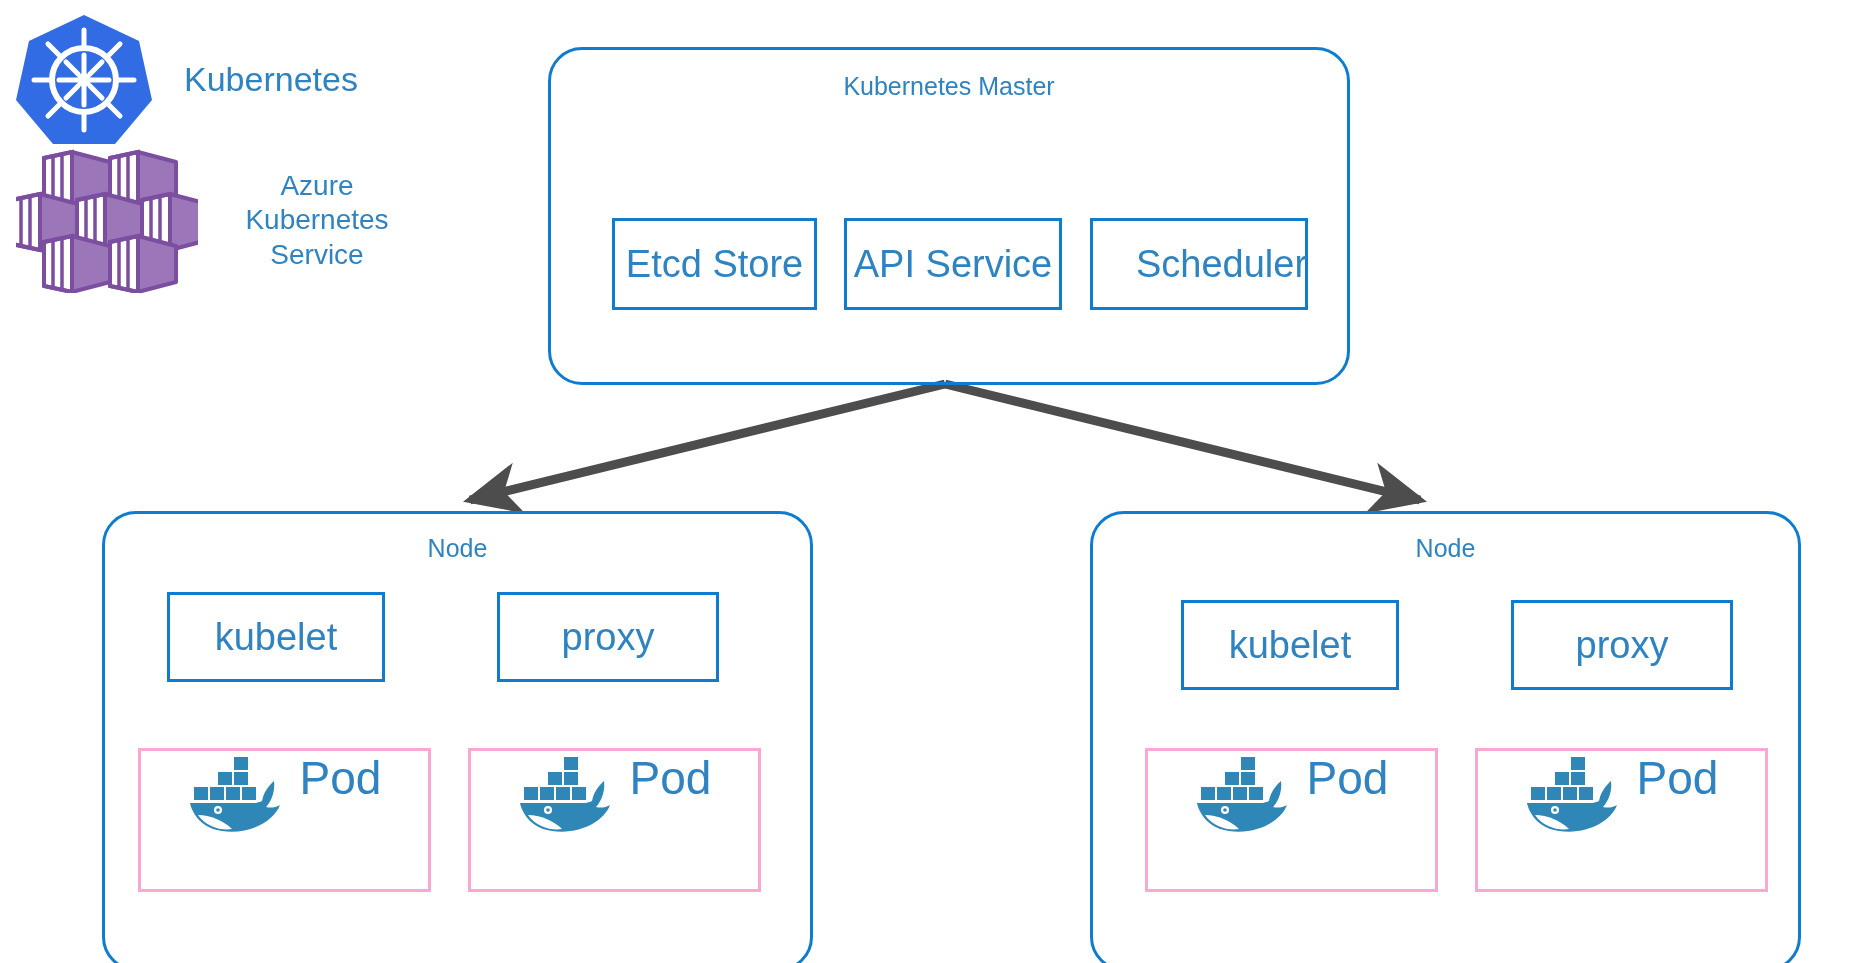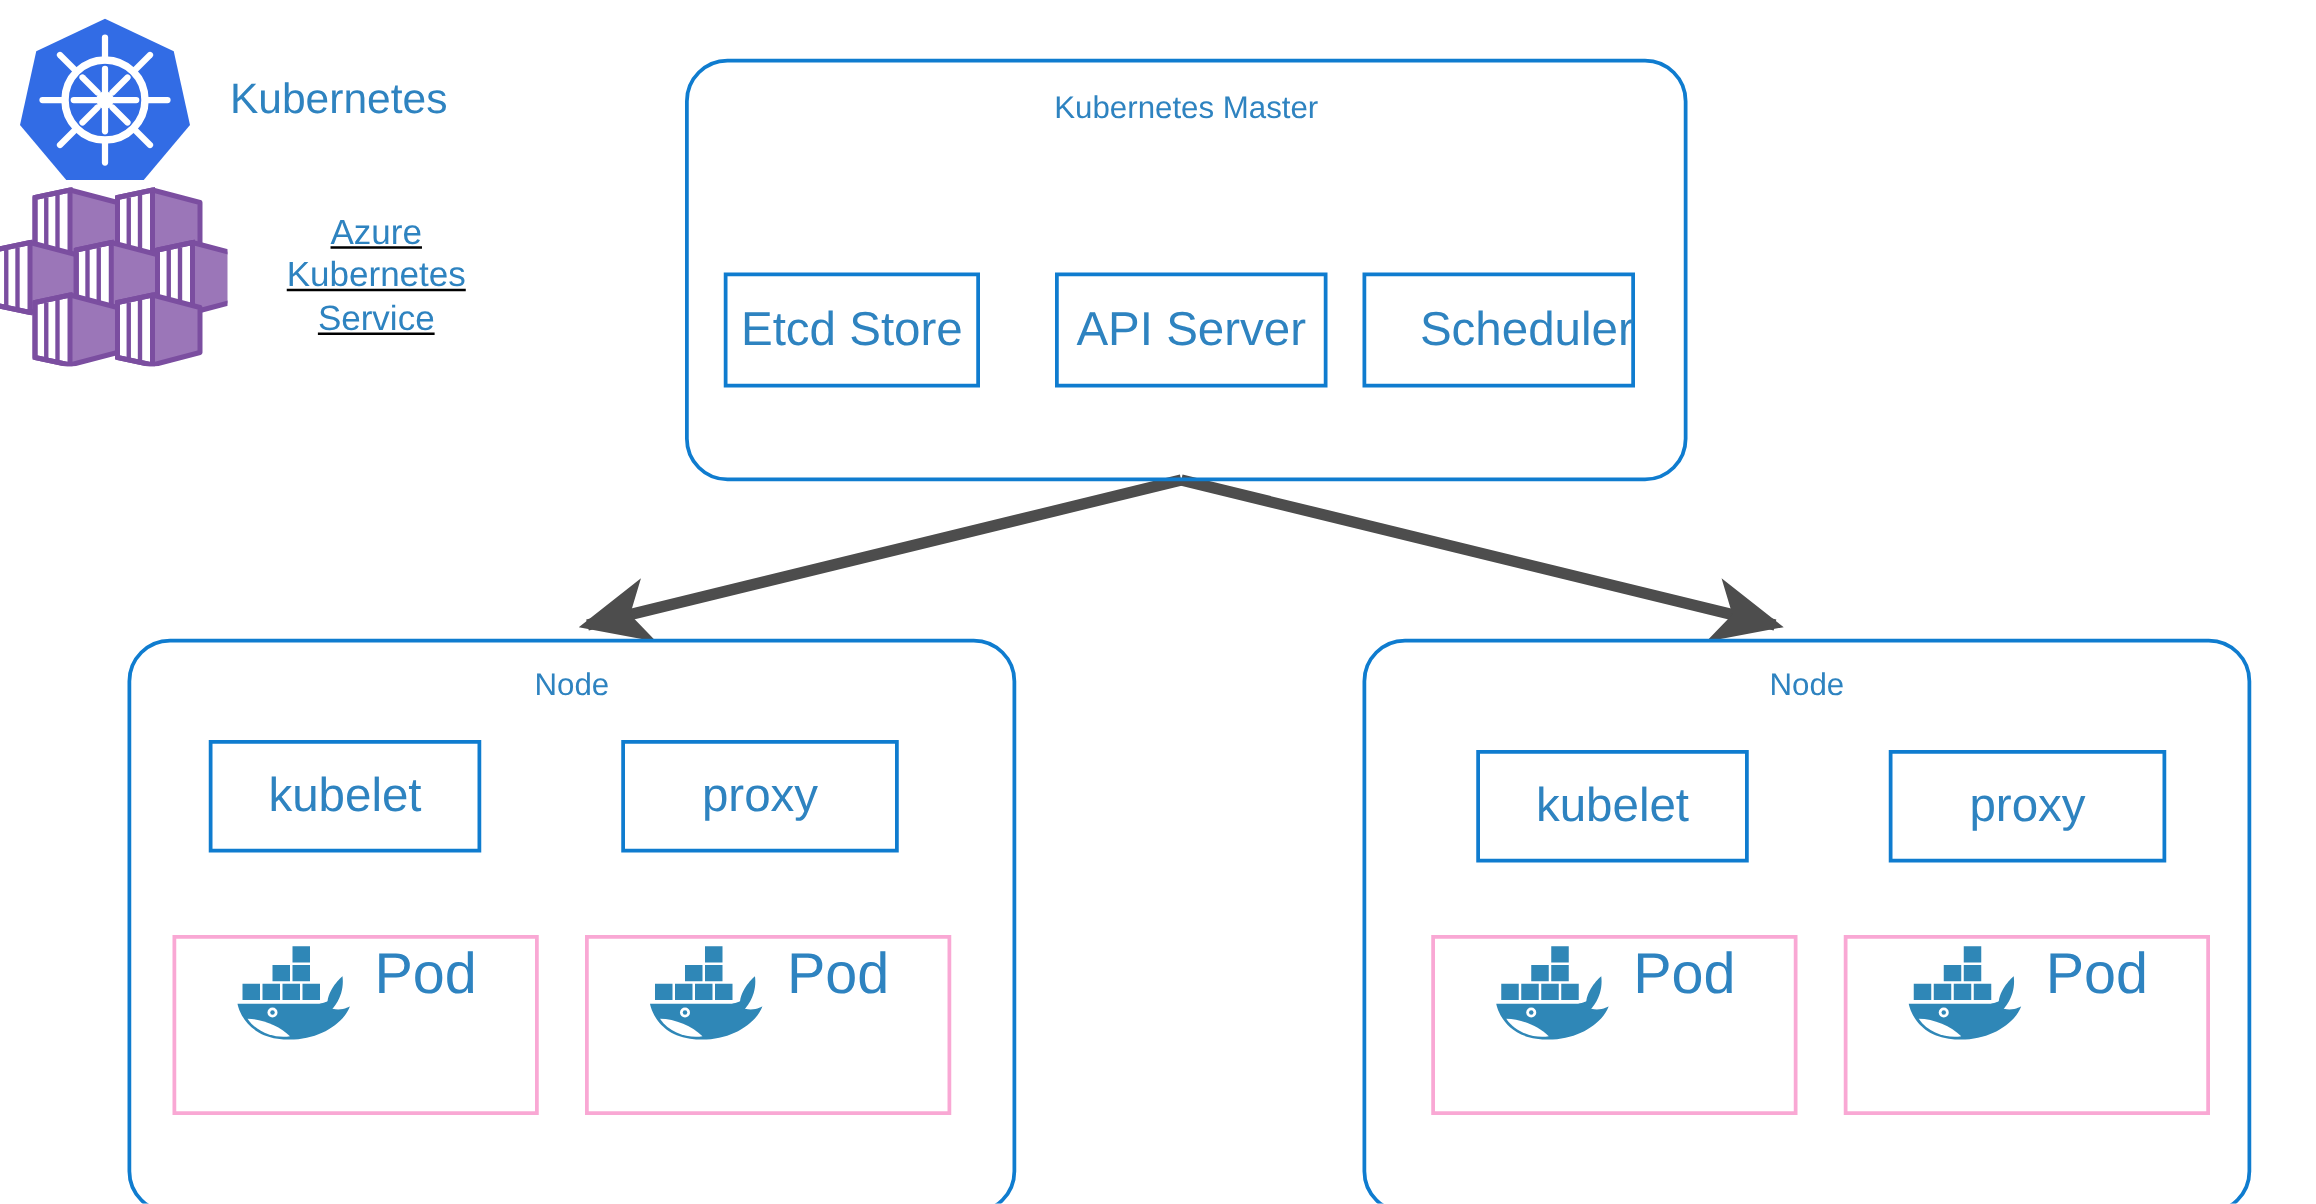--- a/index.html
+++ b/index.html
@@ -16,21 +16,21 @@
     font-family: "Liberation Sans", sans-serif;
   }
 
   
   .legend-row {
     position: absolute;
     display: flex;
     align-items: center;
   }
   #legend-k8s { left: 14px; top: 12px; }
-  #legend-aks { left: 0px;  top: 148px; text-decoration: underline; }
+  #legend-aks { left: 16px;  top: 148px; }
 
   .legend-text {
     color: #2e83c0;
     font-size: 30px;
     font-family: "Liberation Sans", sans-serif;
     text-align: center;
     line-height: 1.23;
   }
   #legend-k8s .legend-text { margin-left: 30px; font-size: 34px; }
   #legend-aks .legend-text { margin-left: 24px; font-size: 28px; width: 190px; }
@@ -167,25 +167,25 @@
         <path d="M0,0.6 L6.4,3.5 L0,6.4 L1.7,3.5 Z" fill="#4d4d4d"></path>
       </marker>
     </defs>
     <line x1="945" y1="384" x2="470" y2="500" stroke="#4d4d4d" stroke-width="9" marker-end="url(#ahead)"></line>
     <line x1="945" y1="384" x2="1420" y2="500" stroke="#4d4d4d" stroke-width="9" marker-end="url(#ahead)"></line>
   </svg>
 
   <div class="round-box" style="left:548px; top:47px; width:802px; height:338px;">
     <div class="box-title" style="top:22px;">Kubernetes Master</div>
 
-    <div class="rect-box" style="left:28px; top:168px; width:205px; height:92px;">
+    <div class="rect-box" style="left:61px; top:168px; width:205px; height:92px;">
       <span class="rect-label">Etcd Store</span>
     </div>
     <div class="rect-box" style="left:293px; top:168px; width:218px; height:92px;">
-      <span class="rect-label">API Server</span>
+      <span class="rect-label">API Service</span>
     </div>
     <div class="rect-box" style="left:539px; top:168px; width:218px; height:92px;padding-left:45px;">
       <span class="rect-label">Scheduler</span>
     </div>
   </div>
 
   <div class="round-box" style="left:102px; top:511px; width:711px; height:460px;">
     <div class="box-title" style="top:20px;">Node</div>
 
     <div class="rect-box" style="left:62px; top:78px; width:218px; height:90px;">

